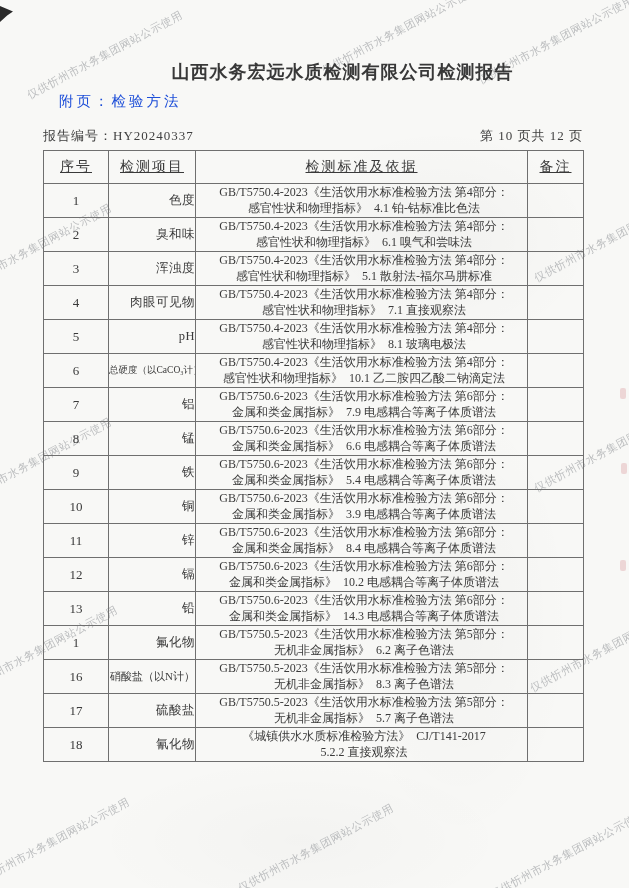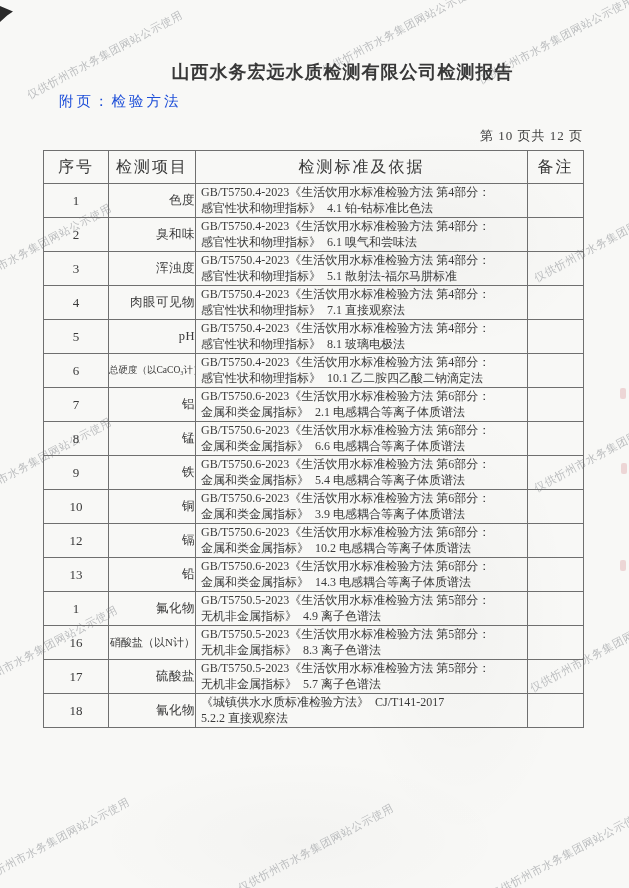--- a/index.html
+++ b/index.html
@@ -38,26 +38,26 @@
   .page-indicator{float:right;letter-spacing:1px;}
 
   
   table.methods{
     position:absolute;left:43px;top:150px;width:540px;
     border-collapse:collapse;table-layout:fixed;
   }
   table.methods th,table.methods td{
     border:1px solid #6f6f6f;padding:0;vertical-align:middle;overflow:hidden;
   }
-  table.methods th{height:32px;font-size:16px;font-weight:normal;letter-spacing:2px;color:#3a3a3a;text-align:center;}
+  table.methods th{height:32px;font-size:14px;font-weight:normal;letter-spacing:2px;color:#3a3a3a;text-align:center;text-decoration:underline;}
   td.c-no{height:33px;text-align:center;font-size:13px;color:#3a3a3a;}
   td.c-item{text-align:right;font-size:12.5px;letter-spacing:.5px;color:#3a3a3a;white-space:nowrap;}
   td.c-item.tight{font-size:11px;letter-spacing:0;}
   td.c-item.tighter{font-size:9.5px;letter-spacing:0;}
-  td.c-std{font-size:12px;color:#3a3a3a;}
+  td.c-std{font-size:12px;color:#3a3a3a;text-align:center;}
   td.c-std .ln{white-space:pre;line-height:15.5px;padding-left:5px;}
   td.c-remark{}
 </style>
 </head>
 <body>
 
 <div class="page">
 
   <div class="wm" style="left: 105px; top: 55px; color: rgb(178, 180, 182);">仅供忻州市水务集团网站公示使用</div>
   <div class="wm" style="left: 400px; top: 30px; color: rgb(178, 180, 182);">仅供忻州市水务集团网站公示使用</div>
@@ -73,20 +73,21 @@
   <div class="wm" style="left: 568px; top: 854px; color: rgb(178, 180, 182);">仅供忻州市水务集团网站公示使用</div>
 
   <div class="corner-wedge"></div>
   <div class="red-mark" style="left:620px;top:388px;"></div>
   <div class="red-mark" style="left:621px;top:463px;"></div>
   <div class="red-mark" style="left:620px;top:560px;"></div>
 
   <div class="title">山西水务宏远水质检测有限公司检测报告</div>
   <div class="subtitle">附页：检验方法</div>
   <div class="report-line">
+    <span class="report-no"><span>报告编号：</span><span>HY20240337</span></span>
     <span class="page-indicator">第 10 页共 12 页</span>
   </div>
 
   <table class="methods">
     <colgroup>
       <col style="width:65px">
         <col style="width:87px">
         <col style="width:332px">
         <col style="width:56px">
     </colgroup>
@@ -151,21 +152,21 @@
       <div class="ln">GB/T5750.4-2023《生活饮用水标准检验方法 第4部分：</div>
       <div class="ln">感官性状和物理指标》  10.1 乙二胺四乙酸二钠滴定法</div>
     </td>
     <td class="c-remark"></td>
   </tr>
         <tr>
     <td class="c-no">7</td>
     <td class="c-item">铝</td>
     <td class="c-std">
       <div class="ln">GB/T5750.6-2023《生活饮用水标准检验方法 第6部分：</div>
-      <div class="ln">金属和类金属指标》  2.1 电感耦合等离子体质谱法</div>
+      <div class="ln">金属和类金属指标》  7.9 电感耦合等离子体质谱法</div>
     </td>
     <td class="c-remark"></td>
   </tr>
         <tr>
     <td class="c-no">8</td>
     <td class="c-item">锰</td>
     <td class="c-std">
       <div class="ln">GB/T5750.6-2023《生活饮用水标准检验方法 第6部分：</div>
       <div class="ln">金属和类金属指标》  6.6 电感耦合等离子体质谱法</div>
     </td>
@@ -183,20 +184,29 @@
         <tr>
     <td class="c-no">10</td>
     <td class="c-item">铜</td>
     <td class="c-std">
       <div class="ln">GB/T5750.6-2023《生活饮用水标准检验方法 第6部分：</div>
       <div class="ln">金属和类金属指标》  3.9 电感耦合等离子体质谱法</div>
     </td>
     <td class="c-remark"></td>
   </tr>
         <tr>
+    <td class="c-no">11</td>
+    <td class="c-item">锌</td>
+    <td class="c-std">
+      <div class="ln">GB/T5750.6-2023《生活饮用水标准检验方法 第6部分：</div>
+      <div class="ln">金属和类金属指标》  8.4 电感耦合等离子体质谱法</div>
+    </td>
+    <td class="c-remark"></td>
+  </tr>
+        <tr>
     <td class="c-no">12</td>
     <td class="c-item">镉</td>
     <td class="c-std">
       <div class="ln">GB/T5750.6-2023《生活饮用水标准检验方法 第6部分：</div>
       <div class="ln">金属和类金属指标》  10.2 电感耦合等离子体质谱法</div>
     </td>
     <td class="c-remark"></td>
   </tr>
         <tr>
     <td class="c-no">13</td>
@@ -205,21 +215,21 @@
       <div class="ln">GB/T5750.6-2023《生活饮用水标准检验方法 第6部分：</div>
       <div class="ln">金属和类金属指标》  14.3 电感耦合等离子体质谱法</div>
     </td>
     <td class="c-remark"></td>
   </tr>
         <tr>
     <td class="c-no">1</td>
     <td class="c-item">氟化物</td>
     <td class="c-std">
       <div class="ln">GB/T5750.5-2023《生活饮用水标准检验方法 第5部分：</div>
-      <div class="ln">无机非金属指标》  4.9 离子色谱法</div>
+      <div class="ln">无机非金属指标》  6.2 离子色谱法</div>
     </td>
     <td class="c-remark"></td>
   </tr>
         <tr>
     <td class="c-no">16</td>
     <td class="c-item tight">硝酸盐（以N计）</td>
     <td class="c-std">
       <div class="ln">GB/T5750.5-2023《生活饮用水标准检验方法 第5部分：</div>
       <div class="ln">无机非金属指标》  8.3 离子色谱法</div>
     </td>

